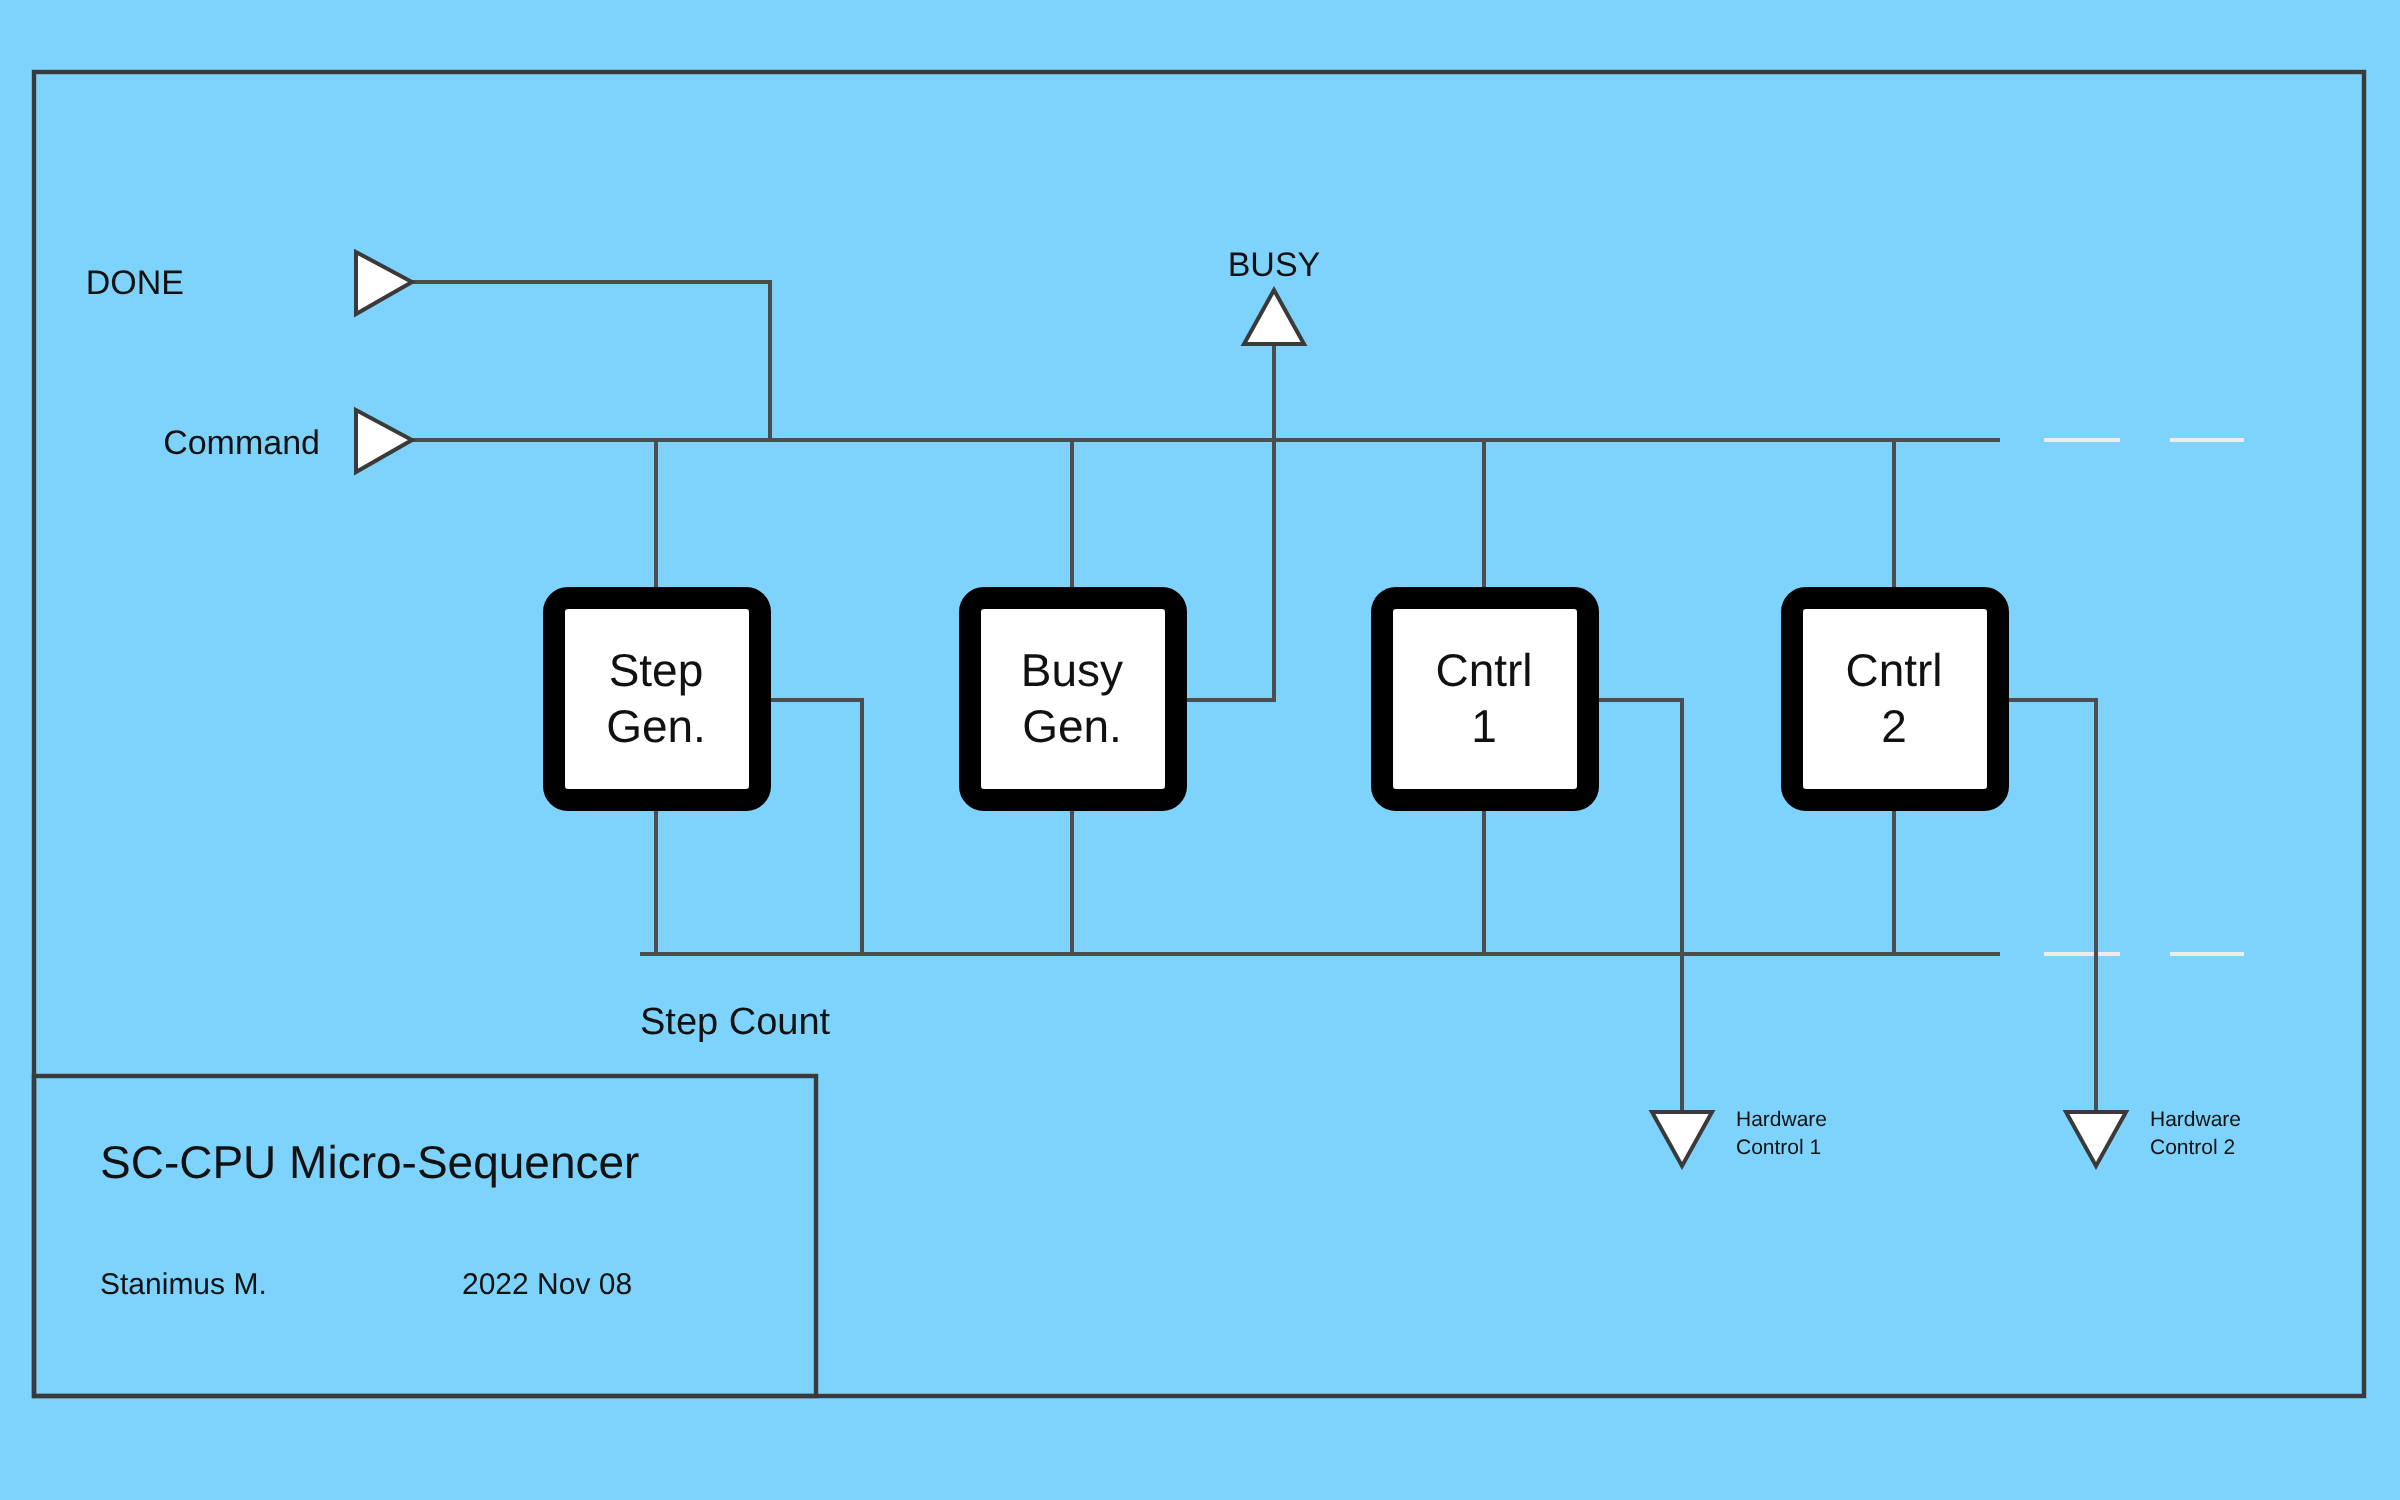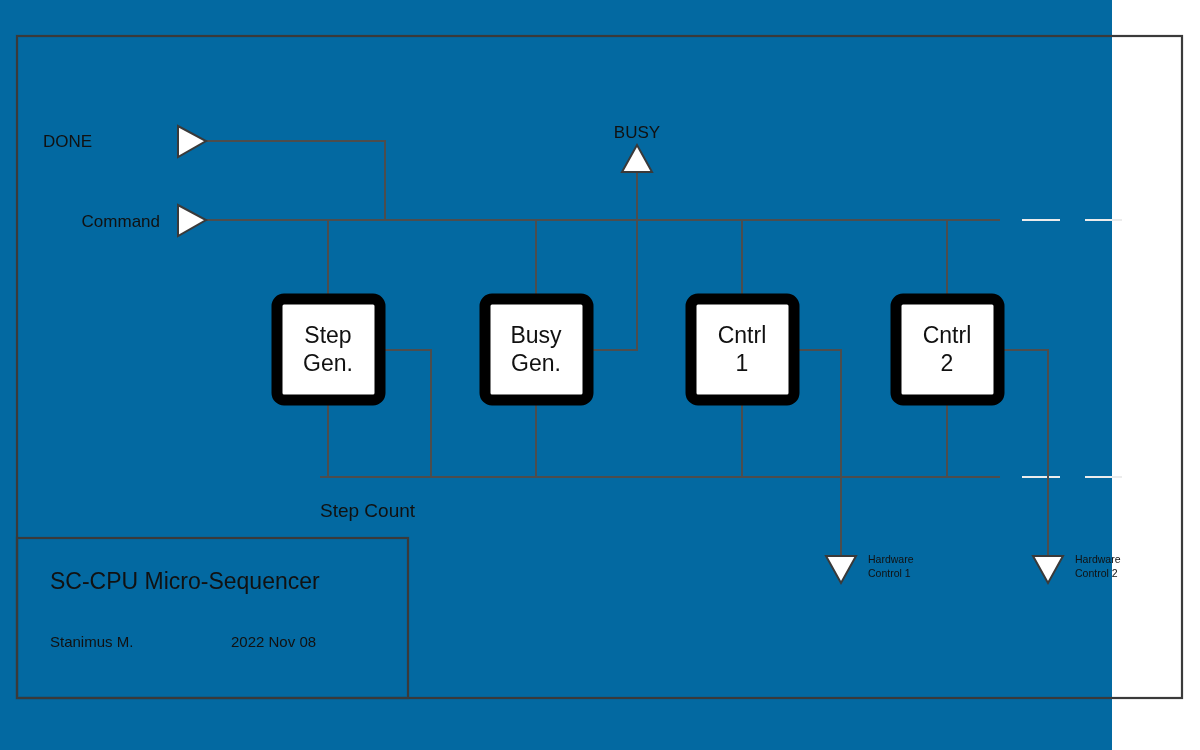--- a/index.html
+++ b/index.html
@@ -9,23 +9,23 @@
   }
   body {
     width: 1200px;
     height: 750px;
     font-family: "Liberation Sans", sans-serif;
     color: #000000;
     overflow: hidden;
   }
   #sheet {
     position: relative;
-    width: 1112px;
+    width: 1200px;
     height: 750px;
-    background: #0369a1;
+    background: #7dd3fc;
   }
   #schematic-svg {
     position: absolute;
     left: 0;
     top: 0;
     width: 1200px;
     height: 750px;
   }
   .wire {
     stroke: #4d4d4d;

